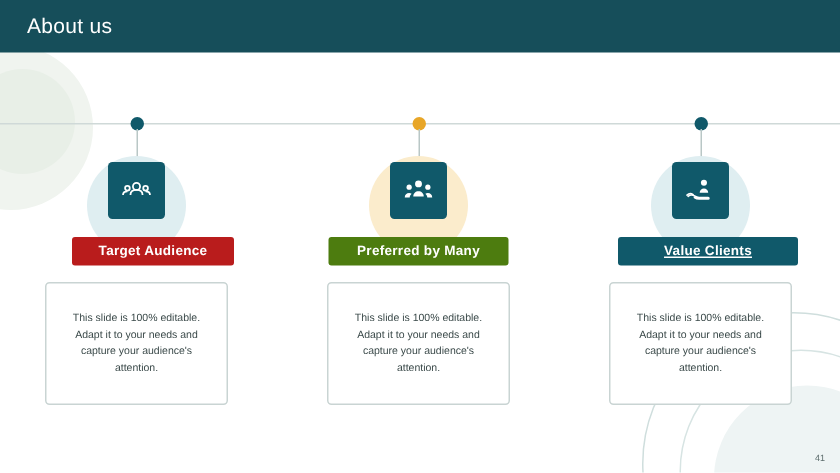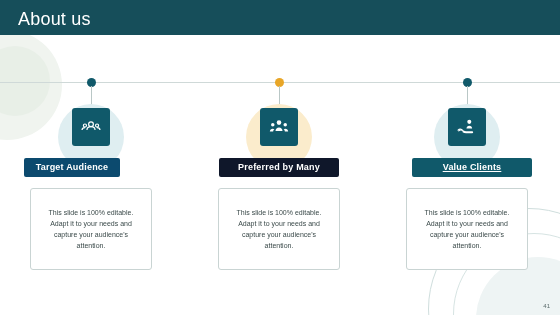--- a/index.html
+++ b/index.html
@@ -26,21 +26,21 @@
     top: 0; left: 0;
     width: 560px;
     height: 35px;
     background: #164e5a;
   }
   .header-title {
     position: absolute;
     top: 9px;
     left: 18px;
     color: #ffffff;
-    font-size: 18px;
+    font-size: 14px;
     font-weight: normal;
     letter-spacing: 0.2px;
   }
   
   .deco-circle-left {
     position: absolute;
     left: -48px;
     top: 30px;
     width: 110px;
     height: 110px;
@@ -192,39 +192,39 @@
   <div class="icon-box" style="left:72px;background:#10596a;">
     <svg width="22" height="22" viewBox="0 0 24 24" fill="none" stroke="#ffffff" stroke-width="1.3">
       <circle cx="12" cy="9" r="2.6"></circle>
       <path d="M7.6 15.2c0-2.4 2-3.6 4.4-3.6s4.4 1.2 4.4 3.6"></path>
       <circle cx="5.4" cy="10.4" r="1.7"></circle>
       <path d="M2.2 15.2c0-1.7 1.4-2.6 3.2-2.6"></path>
       <circle cx="18.6" cy="10.4" r="1.7"></circle>
       <path d="M21.8 15.2c0-1.7-1.4-2.6-3.2-2.6"></path>
     </svg>
   </div>
-  <div class="label-pill" style="left:24px;width:96px;background:#0c4a6e;">Target Audience</div>
+  <div class="label-pill" style="left:48px;width:108px;background:#b91c1c;">Target Audience</div>
   <div class="body-card" style="left:30px;">
     <div class="body-text">This slide is 100% editable. Adapt it to your needs and capture your audience's attention.</div>
   </div>
 
   <div class="node" style="left:275px;background:#e8a628;"></div>
   <div class="node-stem" style="left:279px;"></div>
   <div class="halo" style="left:246px;background:#fbeccc;"></div>
   <div class="icon-box" style="left:260px;background:#10596a;">
     <svg width="22" height="22" viewBox="0 0 24 24" fill="#ffffff">
       <circle cx="12" cy="7.2" r="2.5"></circle>
       <path d="M8.2 16.4c0-2.3 1.7-3.8 3.8-3.8s3.8 1.5 3.8 3.8z"></path>
       <circle cx="5.2" cy="9.6" r="1.9"></circle>
       <path d="M2 17c0-2 1.4-3.2 3.2-3.2 .7 0 1.3.2 1.8.5-.9.8-1.4 1.9-1.4 2.7z"></path>
       <circle cx="18.8" cy="9.6" r="1.9"></circle>
       <path d="M22 17c0-2-1.4-3.2-3.2-3.2-.7 0-1.3.2-1.8.5.9.8 1.4 1.9 1.4 2.7z"></path>
     </svg>
   </div>
-  <div class="label-pill" style="left:219px;width:120px;background:#0f172a;">Preferred by Many</div>
+  <div class="label-pill" style="left:219px;width:120px;background:#4d7c0f;">Preferred by Many</div>
   <div class="body-card" style="left:218px;">
     <div class="body-text">This slide is 100% editable. Adapt it to your needs and capture your audience's attention.</div>
   </div>
 
   <div class="node" style="left:463px;background:#10596a;"></div>
   <div class="node-stem" style="left:467px;"></div>
   <div class="halo" style="left:434px;background:#dfeef1;"></div>
   <div class="icon-box" style="left:448px;background:#10596a;">
     <svg width="22" height="22" viewBox="0 0 24 24" fill="#ffffff">
       <circle cx="14.5" cy="6.4" r="2.2"></circle>

